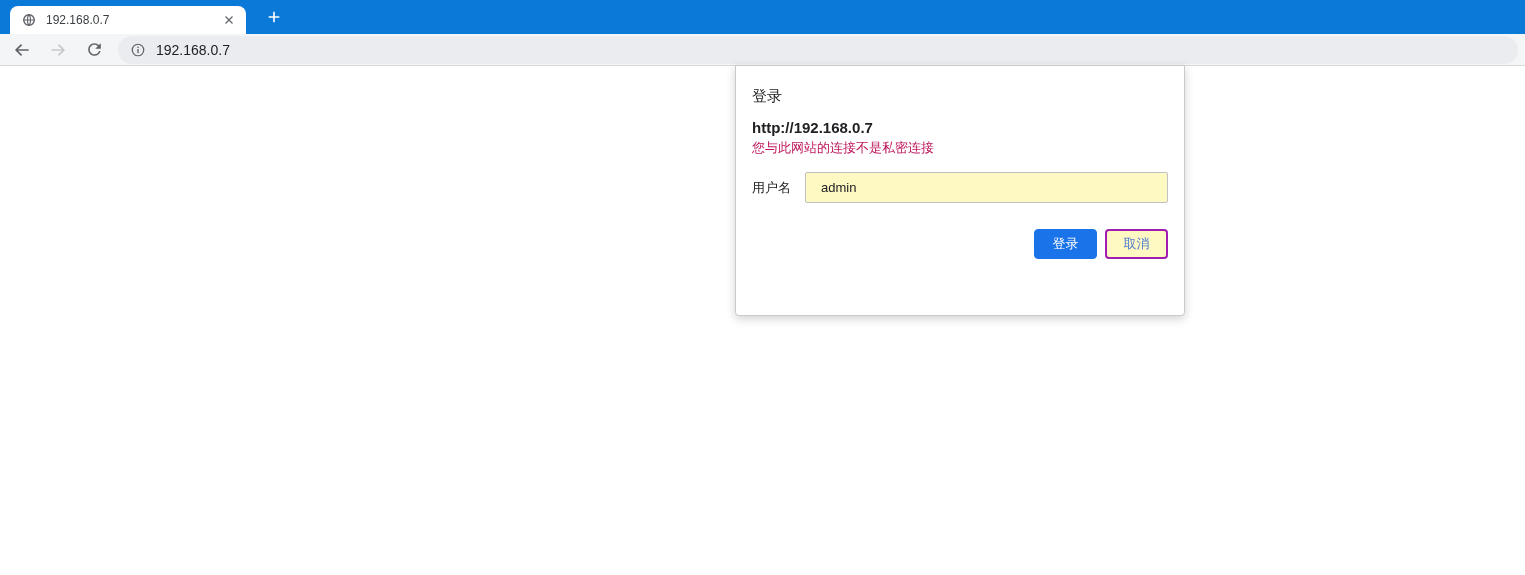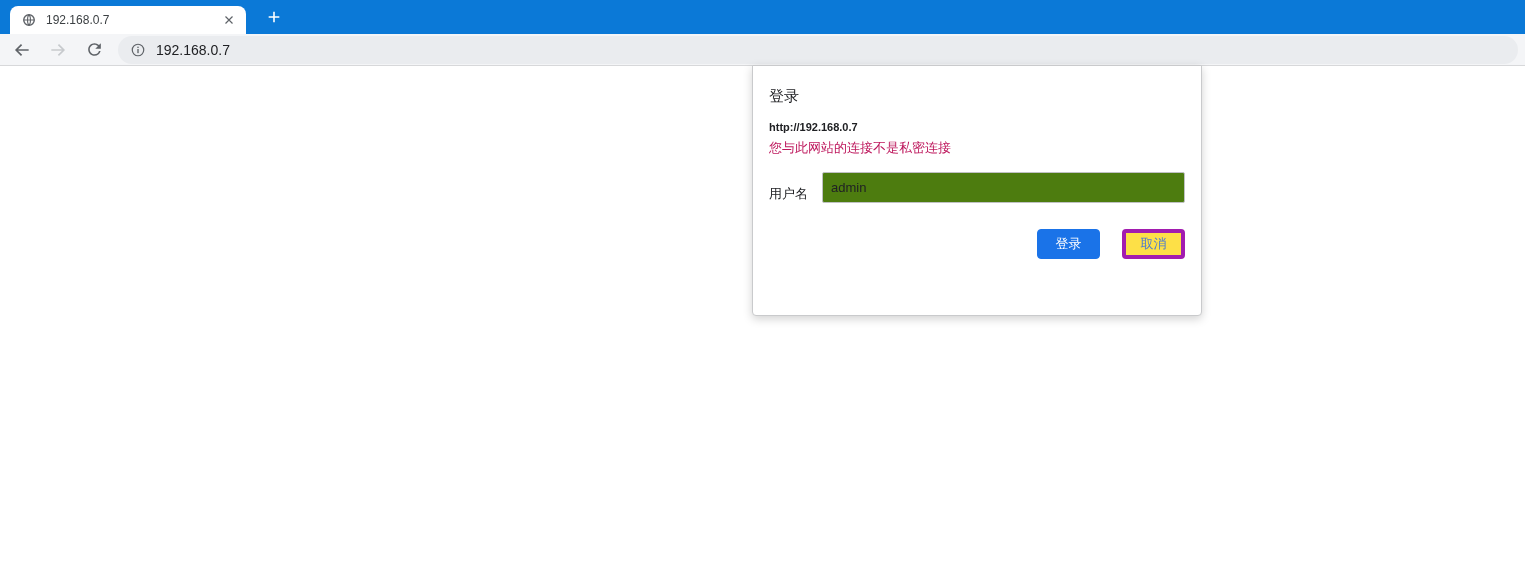--- a/index.html
+++ b/index.html
@@ -37,53 +37,53 @@
     display:flex; align-items:center; padding:0 12px; cursor:text;
   }
   .omni-info { width:16px; height:16px; display:flex; flex:0 0 auto; }
   .omni-url { margin-left:10px; font-size:14px; color:#202124; }
 
   
   .page { position:relative; flex:1; background:#fff; }
 
   
   .auth-dialog {
-    position:absolute; left:752px; top:-1px; width:450px; height:251px;
+    position:absolute; left:735px; top:-1px; width:450px; height:251px;
     background:#fff; border:1px solid #c9cacc; border-radius:0 0 4px 4px;
     box-shadow:0 3px 10px rgba(0,0,0,.18);
     padding:16px;
   }
   .dlg-title   { font-size:15px; color:#202124; line-height:20px; margin-top:4px; }
-  .dlg-origin  { font-size:11px; color:#202124; font-weight:600; line-height:17px; margin-top:13px; }
+  .dlg-origin  { font-size:15px; color:#202124; font-weight:600; line-height:17px; margin-top:13px; }
   .dlg-warning { font-size:13px; color:#be185d; line-height:17px; margin-top:3px; }
 
-  .form-row { display:flex; align-items:flex-end; }
+  .form-row { display:flex; align-items:center; }
   .row-user { margin-top:16px; }
   .row-pass { margin-top:13px; }
   .field-label { width:53px; flex:0 0 auto; font-size:13px; color:#202124; }
   .txt-input {
     flex:1; height:31px; border:1px solid #c0c1c4; border-radius:2px;
-    padding:0 8px; font-family:"Liberation Sans", sans-serif;
-    font-size:13px; font-weight:500; color:#202124; background:#4d7c0f; outline:none;
+    padding:0 15px; font-family:"Liberation Sans", sans-serif;
+    font-size:13px; font-weight:500; color:#202124; background:#fef9c3; outline:none;
   }
   .pw-wrap { flex:1; position:relative; display:flex; }
   .pw-input {
     flex:1; height:32px; border:2px solid #9cb8f2; border-radius:2px;
     padding:0 7px; font-family:"Liberation Sans", sans-serif;
     font-size:13px; font-weight:700; letter-spacing:2px; color:#111; background:#fff; outline:none;
   }
   .caret { position:absolute; left:46px; top:7px; width:1px; height:18px; background:#000; }
 
   .btn-row { display:flex; justify-content:flex-end; margin-top:26px; }
   .btn {
     height:30px; min-width:63px; border-radius:4px; font-size:13px; cursor:pointer;
     font-family:"Liberation Sans", sans-serif; padding:0 14px;
   }
   .btn-primary { background:#1a73e8; border:1px solid #1a73e8; color:#fff; margin-right:8px; }
-  .btn-secondary { background:#fde047; border:4px solid #a21caf; color:#4d7bd0;margin-left:14px; }
+  .btn-secondary { background:#fef9c3; border:2px solid #a21caf; color:#4d7bd0; }
 </style>
 </head>
 <body>
 
 <div class="browser">
 
   <div class="tabstrip">
     <div class="tab">
       <span class="favicon">
         <svg viewBox="0 0 24 24" width="14" height="14">

